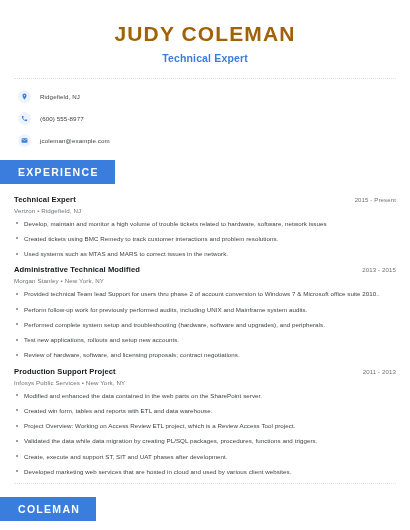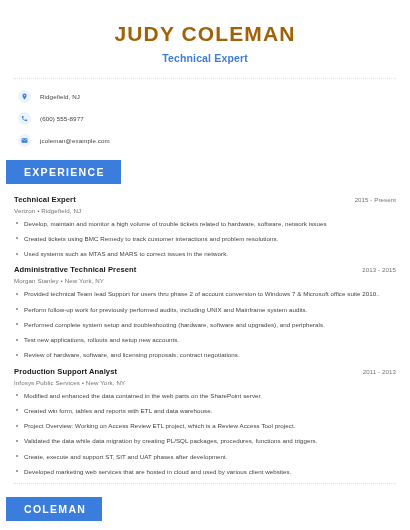--- a/index.html
+++ b/index.html
@@ -85,21 +85,21 @@
   .band {
     background: #3b7ddd;
     color: #ffffff;
     font-size: 10.5px;
     font-weight: bold;
     letter-spacing: 1.3px;
     padding: 6px 16px 6px 18px;
     display: inline-block;
     box-sizing: border-box;
   }
-  .band-wrap { margin-top: 13px; margin-left: 6px; }
+  .band-wrap { margin-top: 13px; }
 
   
   .experience { padding: 0 14px 0 14px; margin-top: 11px; }
   .job { margin-bottom: 5px; }
   .job-head {
     display: flex;
     justify-content: space-between;
     align-items: baseline;
   }
   .job-title {
@@ -208,36 +208,36 @@
       <div class="job-meta">Verizon • Ridgefield, NJ</div>
       <ul class="bullets">
         <li>Develop, maintain and monitor a high volume of trouble tickets related to hardware, software, network issues</li>
         <li>Created tickets using BMC Remedy to track customer interactions and problem resolutions.</li>
         <li>Used systems such as MTAS and MARS to correct issues in the network.</li>
       </ul>
     </div>
 
     <div class="job">
       <div class="job-head">
-        <span class="job-title">Administrative Technical Present</span>
+        <span class="job-title">Administrative Technical Modified</span>
         <span class="job-date">2013 - 2015</span>
       </div>
       <div class="job-meta">Morgan Stanley • New York, NY</div>
       <ul class="bullets">
         <li>Provided technical Team lead Support for users thru phase 2 of account conversion to Windows 7 &amp; Microsoft office suite 2010..</li>
         <li>Perform follow-up work for previously performed audits, including UNIX and Mainframe system audits.</li>
         <li>Performed complete system setup and troubleshooting (hardware, software and upgrades), and peripherals.</li>
         <li>Test new applications, rollouts and setup new accounts.</li>
         <li>Review of hardware, software, and licensing proposals; contract negotiations.</li>
       </ul>
     </div>
 
     <div class="job">
       <div class="job-head">
-        <span class="job-title">Production Support Analyst</span>
+        <span class="job-title">Production Support Project</span>
         <span class="job-date">2011 - 2013</span>
       </div>
       <div class="job-meta">Infosys Public Services • New York, NY</div>
       <ul class="bullets">
         <li>Modified and enhanced the data contained in the web parts on the SharePoint server.</li>
         <li>Created win form, tables and reports with ETL and data warehouse.</li>
         <li>Project Overview: Working on Access Review ETL project, which is a Review Access Tool project.</li>
         <li>Validated the data while data migration by creating PL/SQL packages, procedures, functions and triggers.</li>
         <li>Create, execute and support ST, SIT and UAT phases after development.</li>
         <li>Developed marketing web services that are hosted in cloud and used by various client websites.</li>

